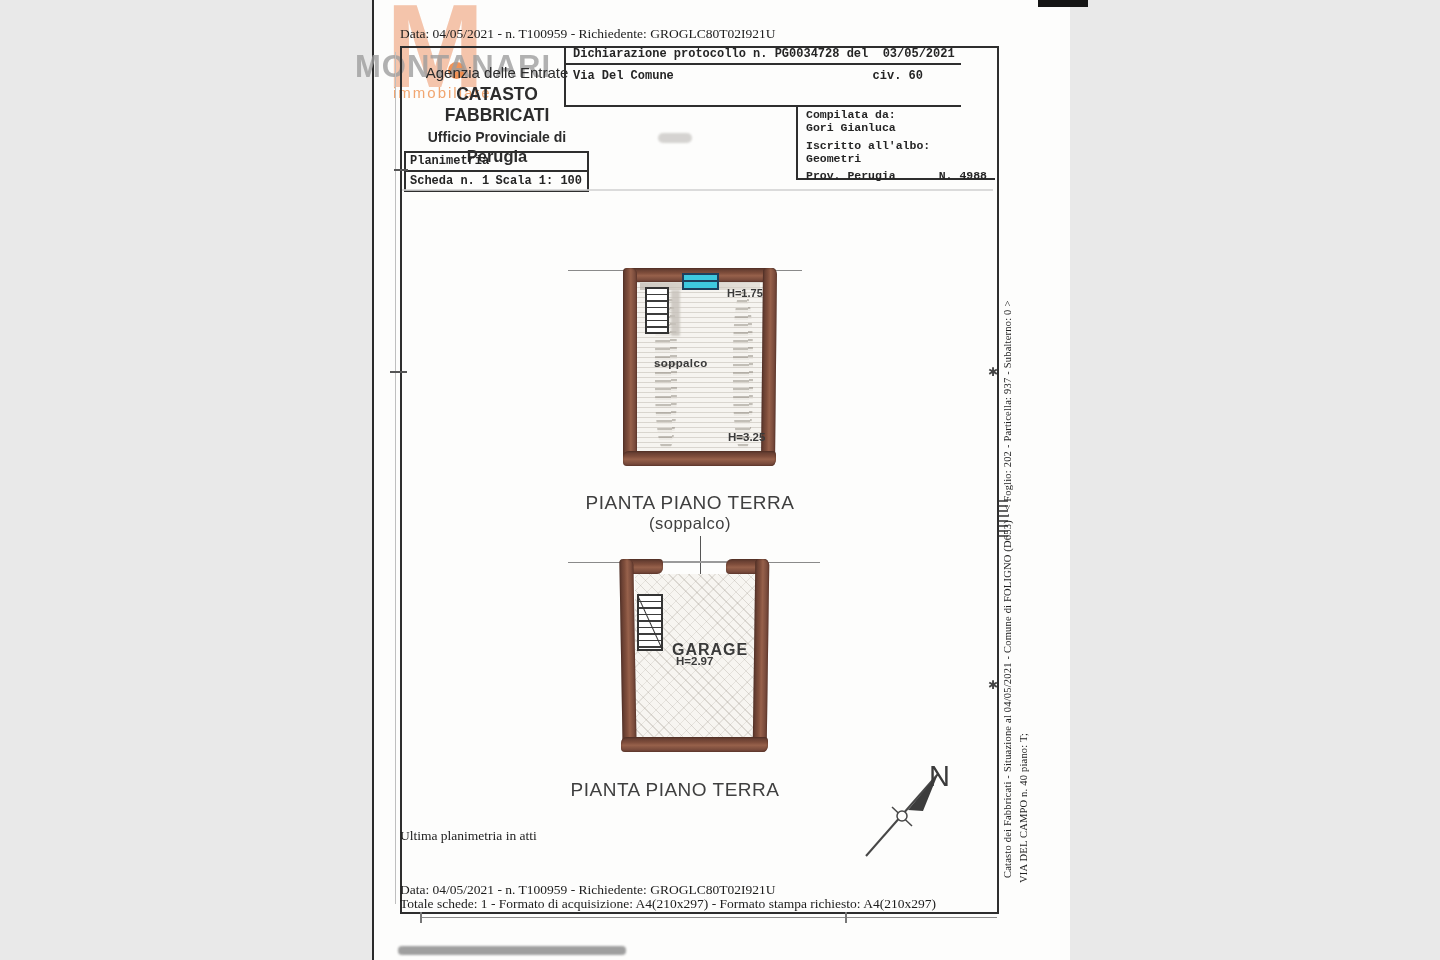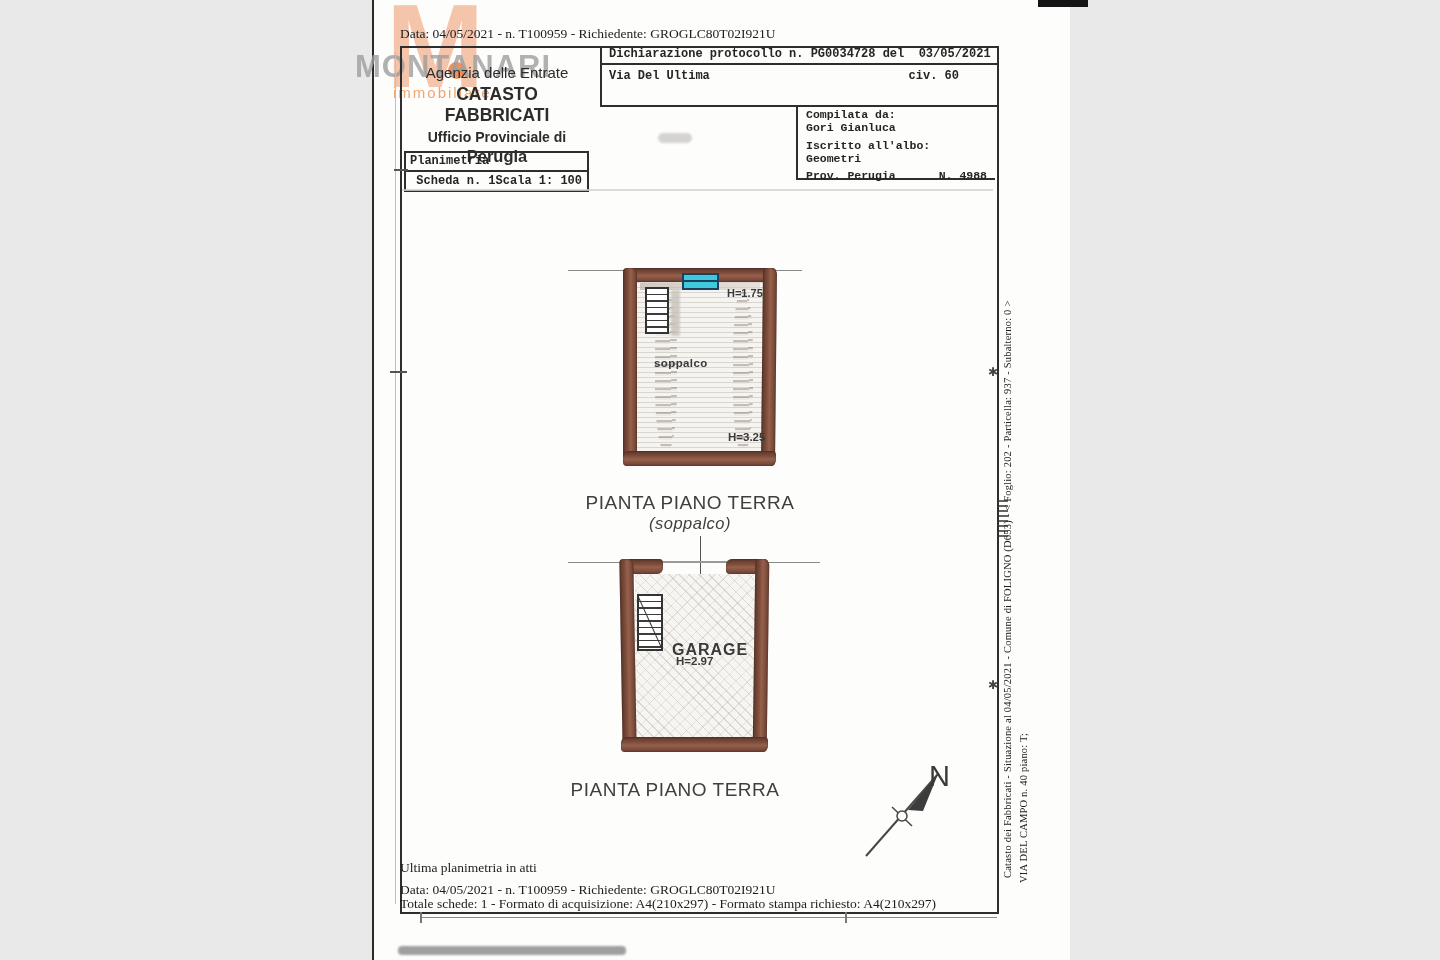--- a/index.html
+++ b/index.html
@@ -34,24 +34,24 @@
   #agency{left:404px;top:64px;width:186px;text-align:center;color:#2c2c2c;}
   #agency .l1{font-size:15px;font-weight:normal;}
   #agency .l2{font-size:17.5px;font-weight:bold;margin-top:3px;}
   #agency .l3{font-size:14px;font-weight:bold;margin-top:3px;}
   #agency .l4{font-size:16.5px;font-weight:bold;margin-top:2px;}
 
   
   #planimetria-box{left:404px;top:151px;width:181px;height:37px;border:2px solid #2e2e2e;}
   #planimetria-box .r1{height:16px;border-bottom:2px solid #2e2e2e;font-size:12px;
                        padding:1px 0 0 4px;}
-  #planimetria-box .r2{display:flex;justify-content:flex-end;font-size:12px;padding:2px 5px 0 4px;}
-
-  
-  #decl-box{left:600px;top:46px;width:395px;height:59px;border-left:2px solid #2e2e2e;
+  #planimetria-box .r2{display:flex;justify-content:space-between;font-size:12px;padding:2px 5px 0 4px;}
+
+  
+  #decl-box{left:564px;top:46px;width:395px;height:59px;border-left:2px solid #2e2e2e;
             border-bottom:2px solid #2e2e2e;}
   #decl-box .r1{height:16px;border-bottom:2px solid #2e2e2e;font-size:12px;padding:1px 0 0 7px;white-space:pre;}
   #decl-box .r2{font-size:12px;padding:6px 0 0 7px;}
   #decl-box .r3{display:flex;justify-content:space-between;font-size:12px;padding:4px 38px 0 7px;}
 
   
   #ident-box{left:600px;top:105px;width:196px;height:75px;border-left:2px solid #2e2e2e;
              border-bottom:2px solid #2e2e2e;font-size:11.5px;line-height:13.5px;padding-top:4px;box-sizing:border-box;}
   #ident-box div{white-space:pre;}
   #comp-box{left:796px;top:105px;width:199px;height:75px;border-left:2px solid #2e2e2e;
@@ -90,21 +90,21 @@
   #gar-floor{left:635px;top:574px;width:120px;height:165px;background-color:#f7f5f1;
     background-image:repeating-linear-gradient(45deg,rgba(150,142,130,.28) 0 1px,transparent 1px 7px),
                      repeating-linear-gradient(-45deg,rgba(150,142,130,.18) 0 1px,transparent 1px 9px);}
   #gar-stairs{left:637px;top:594px;width:26px;height:57px;background:
       repeating-linear-gradient(180deg,#ffffff 0 5px,#3c3c3c 5px 6.5px);
       border:2px solid #333;box-sizing:border-box;}
   #gar-stair-diag{left:637px;top:594px;width:26px;height:57px;
       background:linear-gradient(to top right,transparent calc(50% - 1px),#333 50%,transparent calc(50% + 1px));}
 
   .caption{font-size:19px;color:#3f3f3f;letter-spacing:.5px;text-align:center;width:260px;}
-  .caption.small{font-size:16.5px;font-style:italic;}
+  .caption.small{font-size:16.5px;}
 
   
   #north-label{left:929px;top:760px;font-size:29px;color:#3a3a3a;font-weight:normal;}
 
   
   .side-text{writing-mode:vertical-rl;transform:rotate(180deg);
              font-family:"Liberation Serif",serif;font-size:10.5px;color:#222;letter-spacing:.2px;}
   #side1{left:1002px;top:282px;height:596px;}
   #side2{left:1018px;top:688px;height:195px;}
   #overprint{left:999px;top:497px;width:9px;height:40px;opacity:.75;
@@ -150,21 +150,21 @@
     <div class="r1 mono">Planimetria</div>
     <div class="r2 mono">
       <span>Scheda n. 1</span>
       <span>Scala 1: 100</span>
     </div>
   </div>
 
   <div id="decl-box" class="abs">
     <div class="r1 mono">Dichiarazione protocollo n. PG0034728 del  03/05/2021</div>
     <div class="r3 mono">
-      <span>Via Del Ultima</span>
+      <span>Via Del Comune</span>
       <span>civ. 60</span>
     </div>
   </div>
 
   <div id="foglio-smudge" class="abs"></div>
 
   <div id="comp-box" class="abs mono">
     <div>Compilata da:</div>
     <div>Gori Gianluca</div>
     <div class="gap"></div>
@@ -223,21 +223,21 @@
 
   <div id="side1" class="abs side-text">Catasto dei Fabbricati - Situazione al 04/05/2021 - Comune di FOLIGNO (D653) - &lt;  Foglio: 202 - Particella: 937 - Subalterno: 0 &gt;</div>
   <div id="side2" class="abs side-text">VIA DEL CAMPO n. 40 piano: T;</div>
   <div id="overprint" class="abs"></div>
 
   <div class="abs tickH" style="left:394px;top:169px;width:14px;"></div>
   <div class="abs tickH" style="left:390px;top:371px;width:17px;"></div>
   <div class="abs star" style="left:988px;top:365px;">✱</div>
   <div class="abs star" style="left:988px;top:678px;">✱</div>
 
-  <div class="abs serif footline" style="left:400px;top:860px;">Ultima planimetria in atti</div>
+  <div class="abs serif footline" style="left:400px;top:828px;">Ultima planimetria in atti</div>
   <div class="abs serif footline" style="left:400px;top:882px;">Data: 04/05/2021 - n. T100959 - Richiedente: GROGLC80T02I921U</div>
   <div class="abs serif footline" style="left:400px;top:896px;font-family:Liberation Serif, serif;">Totale schede: 1 - Formato di acquisizione: A4(210x297)  - Formato stampa richiesto: A4(210x297)</div>
   <div id="bottom-rule" class="abs"></div>
   <div class="abs tickV" style="left:420px;top:912px;"></div>
   <div class="abs tickV" style="left:845px;top:912px;"></div>
   <div id="bottom-smudge" class="abs"></div>
   <div id="corner-smudge" class="abs"></div>
 
 </div>
 

